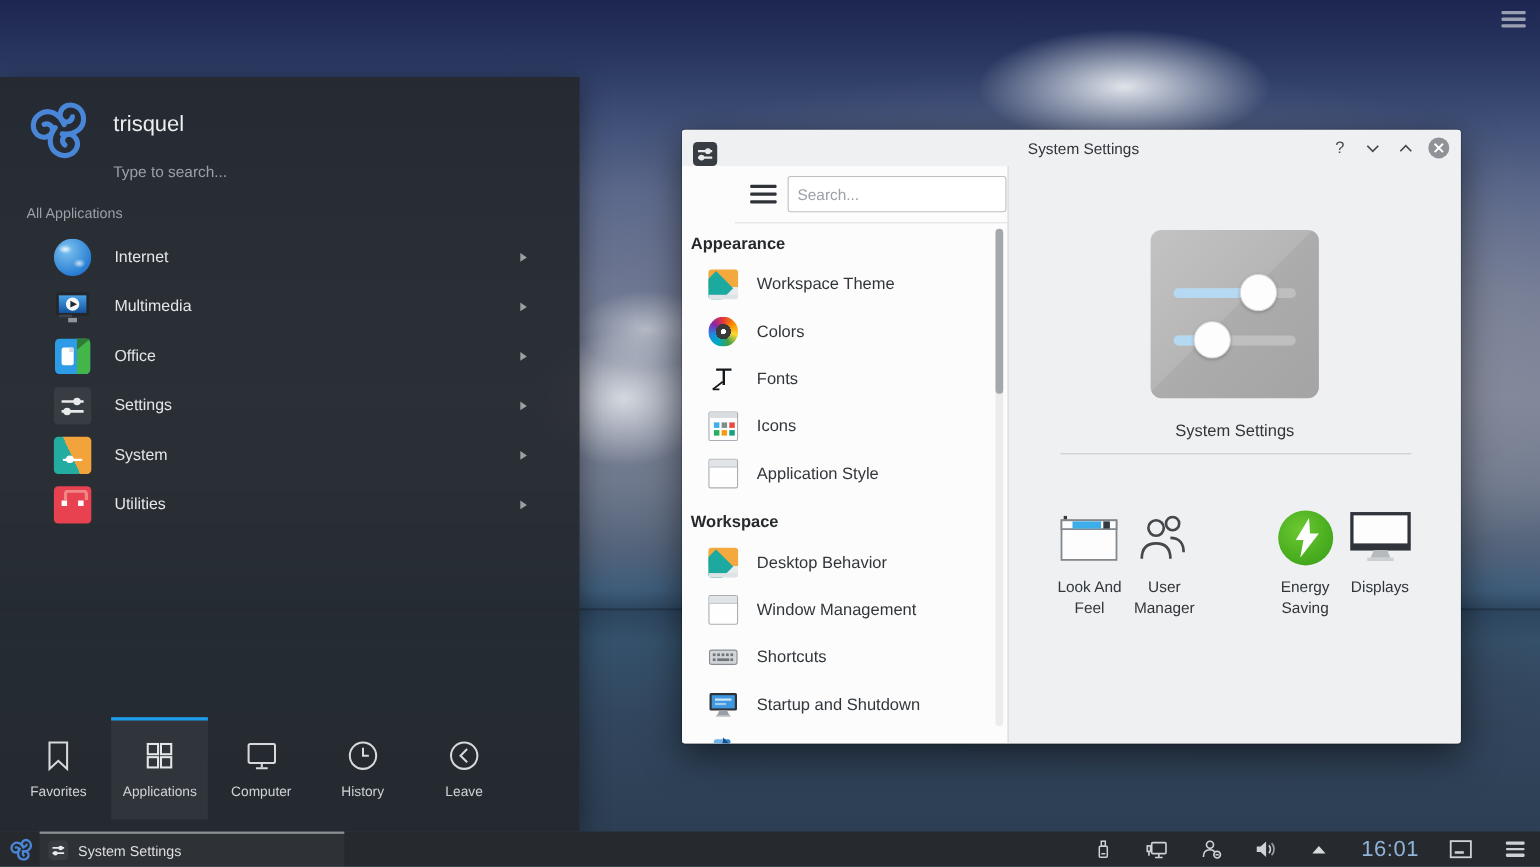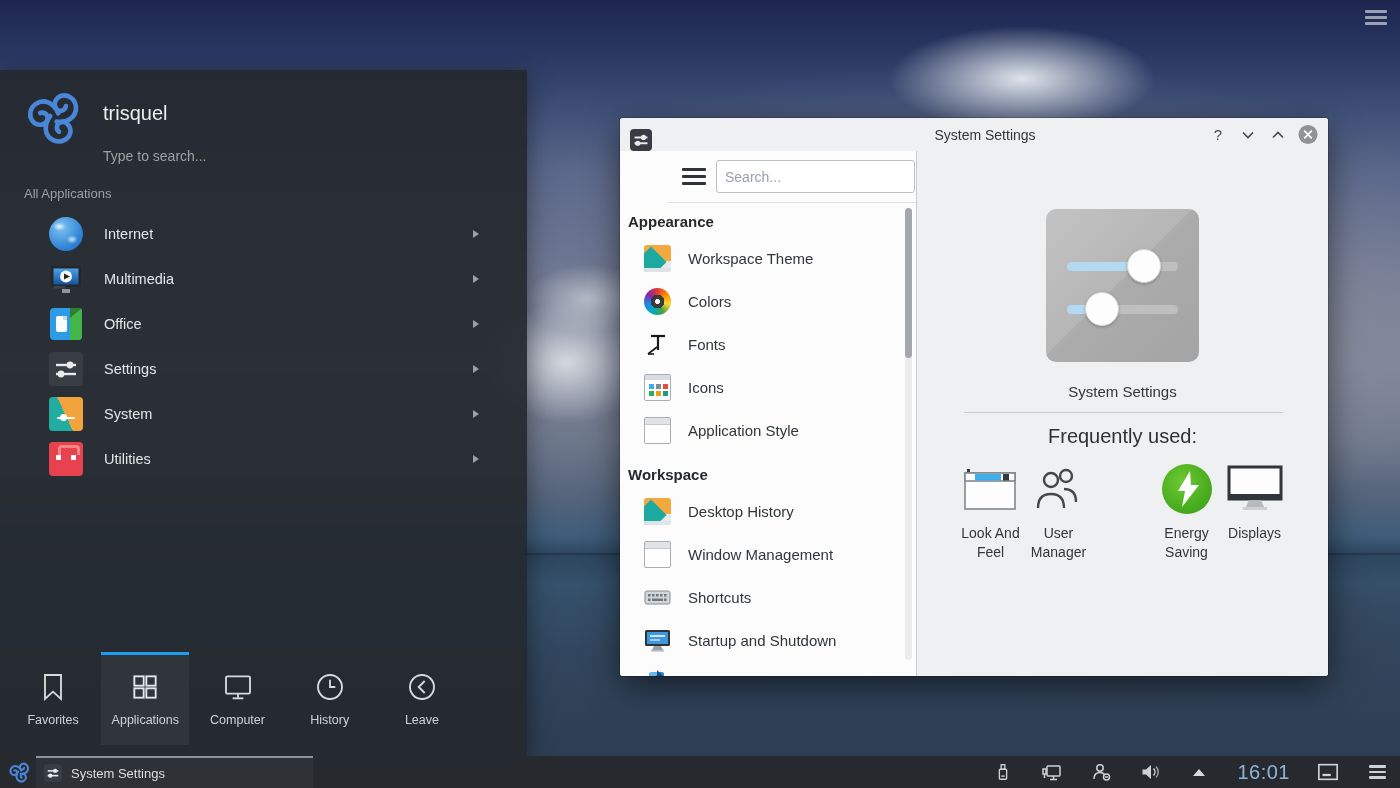--- a/index.html
+++ b/index.html
@@ -389,21 +389,21 @@
           </div>
           <div class="sb-item">
             <div class="sbi ic-window"></div>
             <span class="sb-label">Application Style</span>
           </div>
 
           <div class="sb-header second">Workspace</div>
 
           <div class="sb-item">
             <div class="sbi ic-landscape"></div>
-            <span class="sb-label">Desktop History</span>
+            <span class="sb-label">Desktop Behavior</span>
           </div>
           <div class="sb-item">
             <div class="sbi ic-window"></div>
             <span class="sb-label">Window Management</span>
           </div>
           <div class="sb-item">
             <div class="sbi">
               <svg viewBox="0 0 27 27" width="27" height="27">
                 <rect x="1" y="7" width="25" height="13" rx="2" fill="#d3d6d9" stroke="#878d92"></rect>
                 <g fill="#6f757a">
@@ -449,21 +449,20 @@
           <div class="slider-track" style="left:21px; top:53px; width:111px;"></div>
           <div class="slider-fill" style="left:21px; top:53px; width:77px;"></div>
           <div class="slider-knob" style="left:81px; top:40px;"></div>
           <div class="slider-track" style="left:21px; top:96px; width:111px;"></div>
           <div class="slider-fill" style="left:21px; top:96px; width:40px;"></div>
           <div class="slider-knob" style="left:39px; top:83px;"></div>
         </div>
 
         <div class="app-label-center">System Settings</div>
         <div class="pane-divider"></div>
-        <div class="freq-label">Frequently used:</div>
 
         <div class="shortcut-row">
           <div class="shortcut">
             <div class="shortcut-ic">
               <svg width="56" height="44" viewBox="0 0 56 44">
                 <rect x="2" y="6" width="50" height="36" fill="#fdfdfd" stroke="#82878c" stroke-width="1.6"></rect>
                 <rect x="2" y="6" width="50" height="8" fill="#fdfdfd" stroke="#82878c" stroke-width="1.6"></rect>
                 <rect x="12" y="7" width="26" height="6.5" fill="#3daee9"></rect>
                 <rect x="40" y="7" width="6" height="6.5" fill="#33393f"></rect>
                 <rect x="4" y="2" width="3" height="3" fill="#33393f"></rect>

